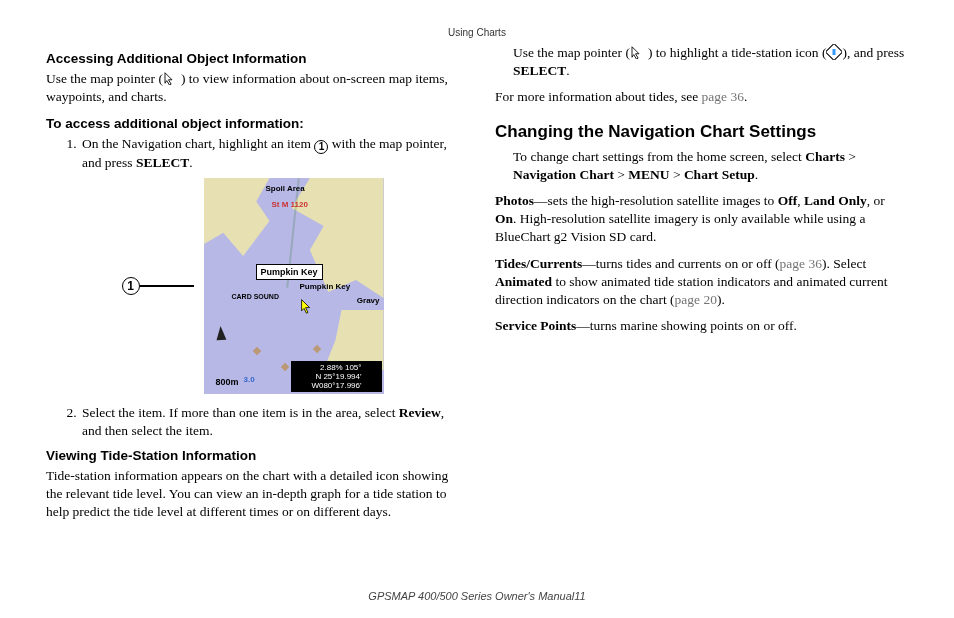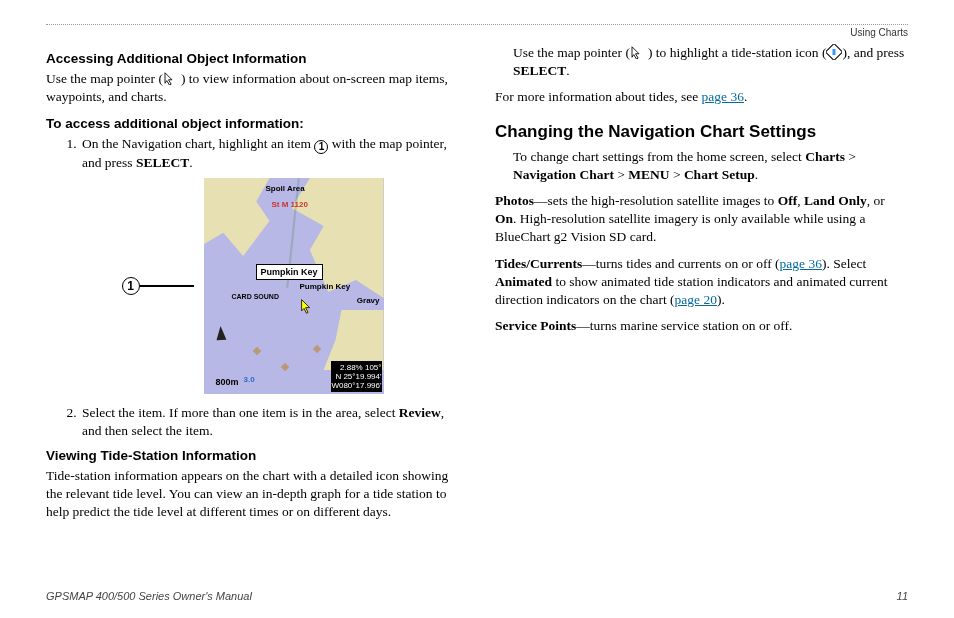--- a/index.html
+++ b/index.html
@@ -3,20 +3,21 @@
 <meta charset="utf-8">
 <style>
   * { box-sizing: border-box; margin: 0; padding: 0; }
   html, body { width: 954px; height: 618px; font-family: "Times New Roman", Times, serif; color: #000; background: #fff; }
   .page {
     width: 954px;
     height: 618px;
     padding: 24px 46px 16px 46px;
     display: flex;
     flex-direction: column;
+    align-items: center;
   }
   .top-rule {
     border-top: 1px dotted #999;
     margin-bottom: 2px;
   }
   .header-label {
     font-family: Arial, Helvetica, sans-serif;
     font-size: 10px;
     color: #333;
     text-align: right;
@@ -40,21 +41,21 @@
     font-family: Arial, Helvetica, sans-serif;
     font-weight: bold;
     font-size: 17px;
     margin-top: 14px;
     margin-bottom: 4px;
   }
   .indent { padding-left: 18px; font-family: Liberation Serif, serif; }
   ol { padding-left: 34px; margin-bottom: 6px; }
   ol li { padding-left: 2px; margin-bottom: 4px; }
   b { font-weight: bold; }
-  .link { color: #0369a1; text-decoration: underline; }
+  .link { color: #737373; }
   .figure-wrap {
     display: flex;
     align-items: center;
     justify-content: center;
     gap: 10px;
     margin: 6px 0 10px 0;
   }
   .callout {
     display: flex;
     align-items: center;
@@ -91,21 +92,21 @@
   .vine { position:absolute; background:#3a7a3a; opacity:.25; }
   .map-label-box {
     position:absolute; background:#fff; border:1px solid #000;
     font-size:9px; font-weight:bold; padding:1px 4px;
     white-space: nowrap;
   }
   .map-caption { position:absolute; font-size:8px; color:#000; font-weight:bold;}
   .map-footer {
     position:absolute; right:2px; bottom:2px;
     background:#000; color:#fff; font-size:8px;
-    padding:2px 0; line-height:1.15; font-family: Arial, Helvetica, sans-serif;
+    padding:2px 20px; line-height:1.15; font-family: Arial, Helvetica, sans-serif;
     text-align:right;
   }
   .scale {
     position:absolute; left:4px; bottom:6px; font-size:9px; font-weight:bold;margin-left:8px;
   }
   .boat {
     position:absolute; left:12px; top:148px; width:0;height:0;
     border-left:5px solid transparent;border-right:5px solid transparent;
     border-bottom:14px solid #222; transform: rotate(-4deg);
   }
@@ -206,21 +207,21 @@
       <p class="indent">
         <span>To change chart settings from the home screen, select </span><b>Charts</b><span> &gt; </span><b>Navigation Chart</b><span> &gt; </span><b>MENU</b><span> &gt; </span><b>Chart Setup</b><span>.</span>
       </p>
       <p>
         <b>Photos</b><span>—sets the high-resolution satellite images to </span><b>Off</b><span>, </span><b>Land Only</b><span>, or </span><b>On</b><span>. High-resolution satellite imagery is only available while using a BlueChart g2 Vision SD card.</span>
       </p>
       <p>
         <b>Tides/Currents</b><span>—turns tides and currents on or off (</span><span class="link">page 36</span><span>). Select </span><b>Animated</b><span> to show animated tide station indicators and animated current direction indicators on the chart (</span><span class="link">page 20</span><span>).</span>
       </p>
       <p>
-        <b>Service Points</b><span>—turns marine service station on or off.</span>
+        <b>Service Points</b><span>—turns marine showing points on or off.</span>
       </p>
     </div>
   </div>
 
   <div class="footer">
     <span>GPSMAP 400/500 Series Owner's Manual</span>
     <span>11</span>
   </div>
 </div>
 

